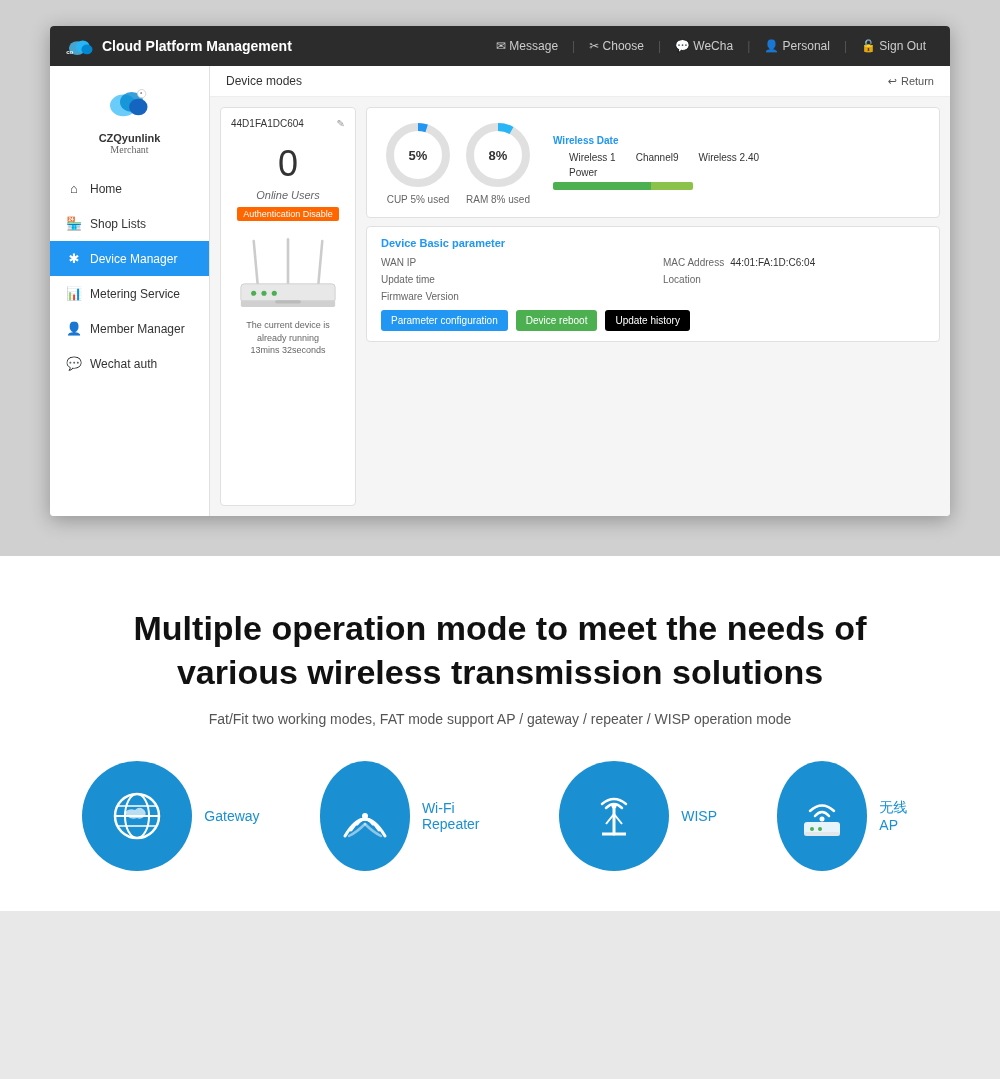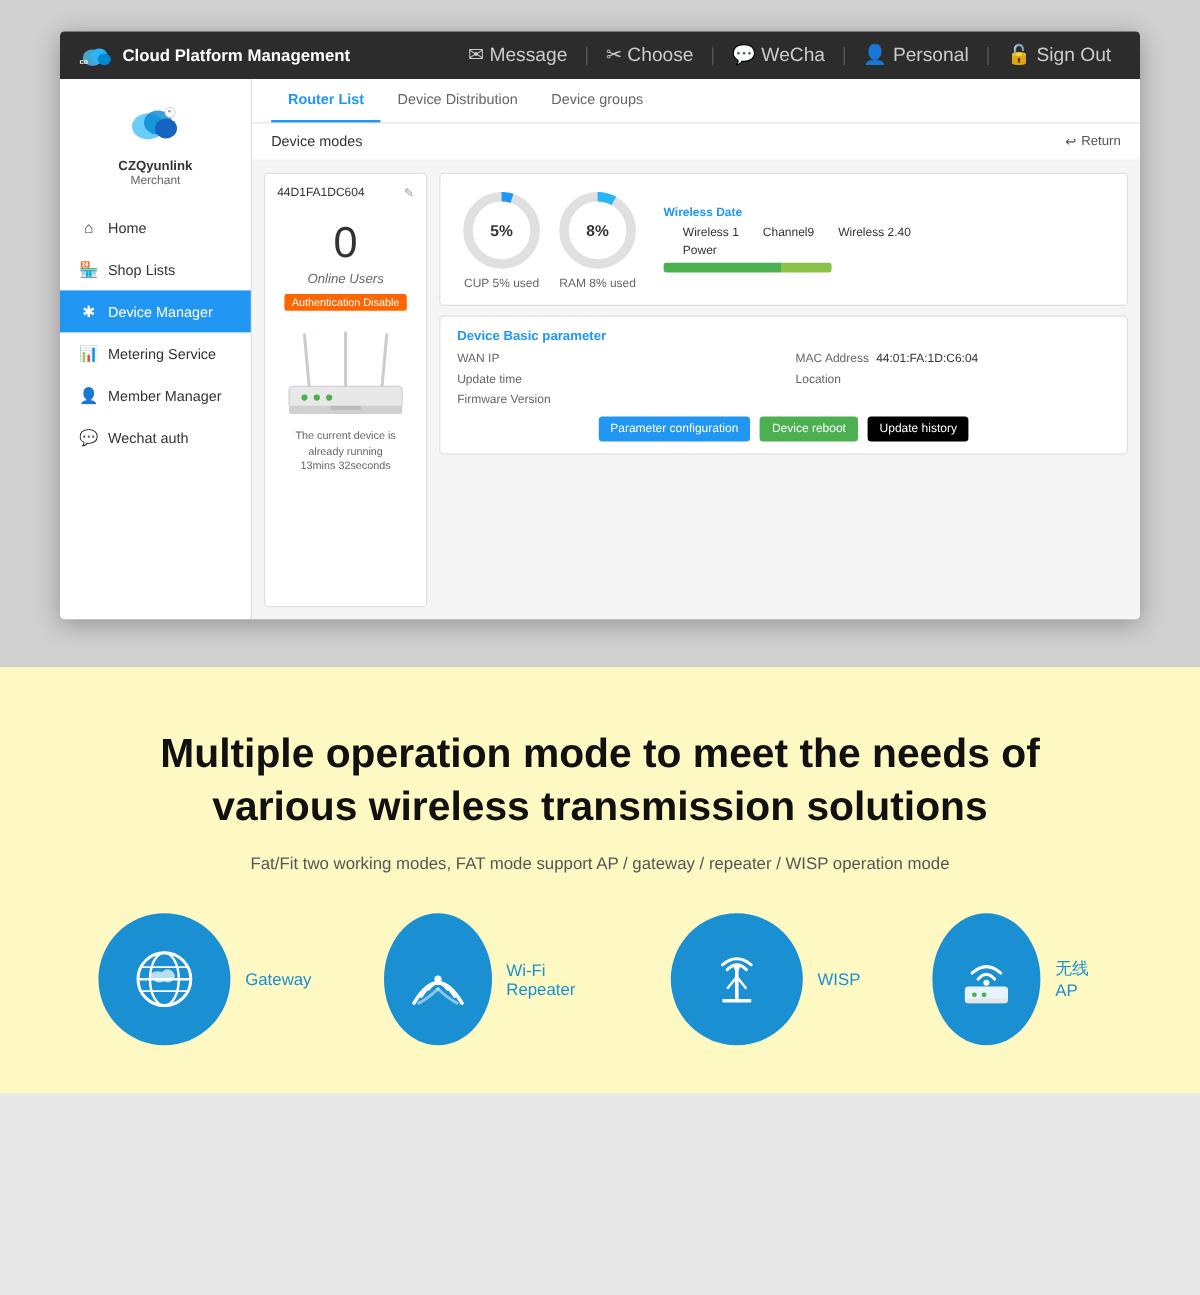--- a/index.html
+++ b/index.html
@@ -42,21 +42,21 @@
     }
     .cloud-icon {
       width: 28px;
       height: 18px;
     }
     .top-nav-links {
       display: flex;
       align-items: flex-end;
       gap: 4px;
       color: #ccc;
-      font-size: 16px;
+      font-size: 12px;
     }
     .top-nav-links span {
       padding: 0 8px;
       display: flex;
       align-items: center;
       gap: 4px;
       cursor: pointer;
     }
     .top-nav-links .divider {
       color: #555;
@@ -88,20 +88,21 @@
     }
     .sidebar-username {
       font-size: 11px;
       color: #333;
       font-weight: bold;
     }
     .sidebar-role {
       font-size: 10px;
       color: #666;
       margin-bottom: 16px;
+      font-family: Liberation Serif, serif;
     }
     .sidebar-menu {
       width: 100%;
     }
     .sidebar-item {
       display: flex;
       align-items: center;
       gap: 8px;
       padding: 10px 16px;
       font-size: 12px;
@@ -316,37 +317,36 @@
       color: #666;
       white-space: nowrap;
     }
     .param-value {
       color: #333;
     }
     .action-buttons {
       display: flex;
       gap: 8px;
       margin-top: 6px;
-      justify-content: center;
     }
     .action-btn {
       padding: 5px 10px;
       font-size: 10px;
       color: #fff;
       border-radius: 3px;
       cursor: pointer;
       border: none;
     }
     .btn-blue { background: #2196F3; }
     .btn-green { background: #4CAF50; }
     .btn-orange { background: #000000; }
 
     
     .bottom-section {
-      background: #fef9c3;
+      background: #ffffff;
       padding: 50px 120px 40px;
     }
 
     .headline {
       text-align: center;
       margin-bottom: 30px;
     }
     .headline h2 {
       font-size: 34px;
       font-weight: 900;
@@ -468,25 +468,20 @@
           </div>
           <div class="sidebar-item">
             <span class="sidebar-icon">💬</span>
             <span>Wechat auth</span>
           </div>
         </div>
       </div>
 
       <div class="content-panel">
 
-        <div class="tab-bar">
-          <div class="tab active">Router List</div>
-          <div class="tab">Device Distribution</div>
-          <div class="tab">Device groups</div>
-        </div>
 
         <div class="device-header">
           <span>Device modes</span>
           <div class="return-btn">
             <span>↩</span>
             <span>Return</span>
           </div>
         </div>
 
         <div class="device-body">

